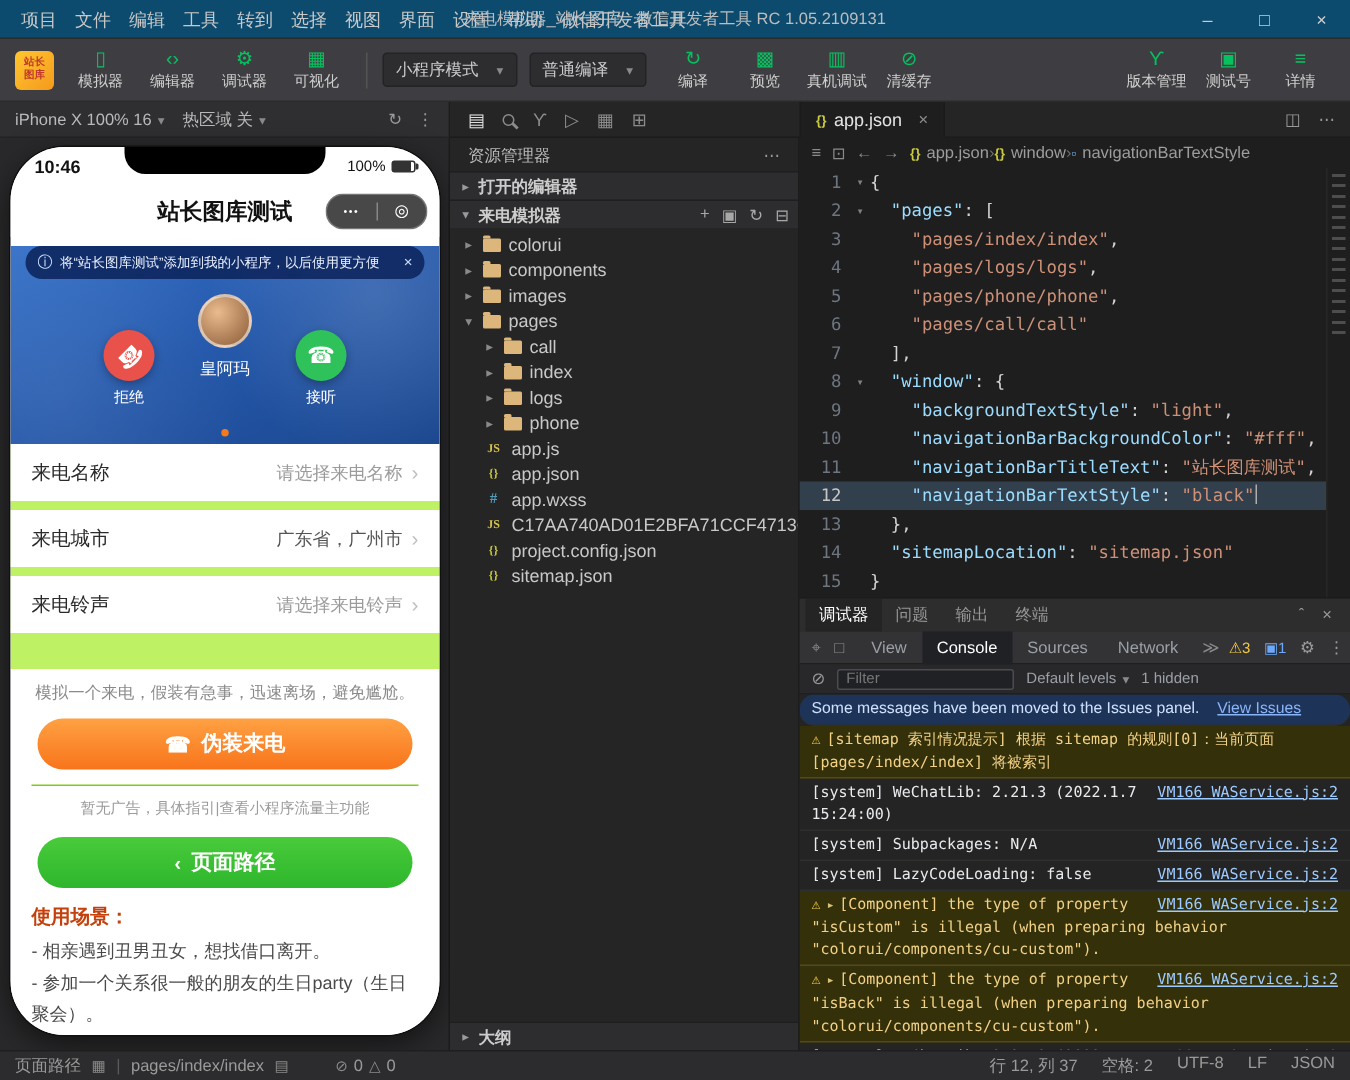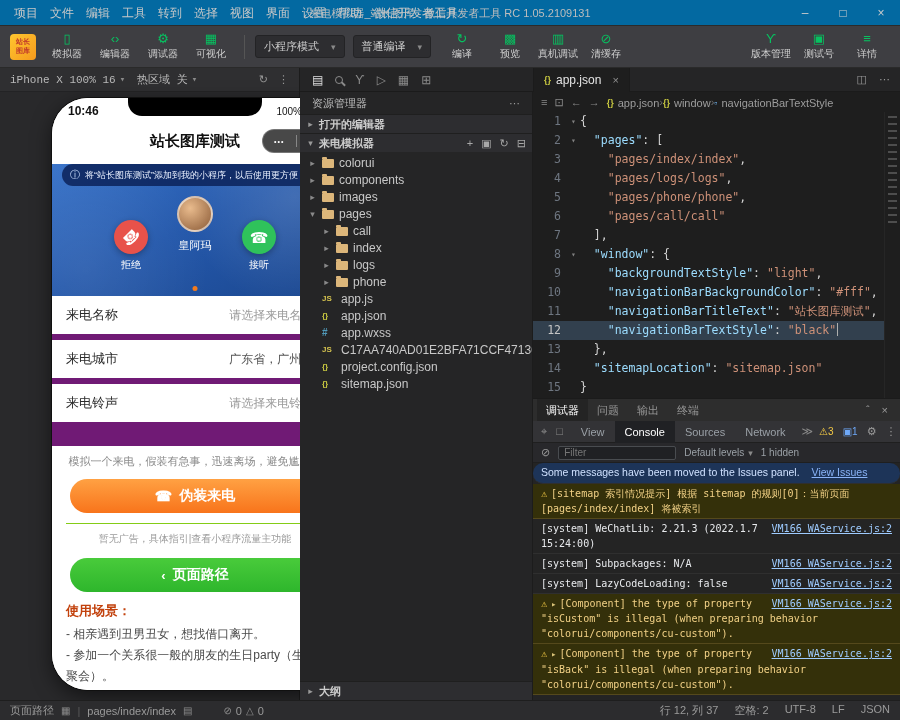--- a/index.html
+++ b/index.html
@@ -1,21 +1,21 @@
 <!DOCTYPE html>
 <html><head>
 <meta charset="utf-8">
 <style>
   *{margin:0;padding:0;box-sizing:border-box;}
   html,body{width:900px;height:720px;overflow:hidden;background:#1e1e1e;
     font-family:"Liberation Sans",sans-serif;-webkit-font-smoothing:antialiased;}
   .app{position:relative;width:900px;height:720px;background:#1e1e1e;color:#ccc;}
 
   
-  .titlebar{position:absolute;left:0;top:0;right:0;height:26px;background:#0369a1;
+  .titlebar{position:absolute;left:0;top:0;right:0;height:26px;background:#0c4a6e;
     display:flex;align-items:center;border-bottom:1px solid #2b2b2b;z-index:5;}
   .menus{display:flex;align-items:center;padding-left:8px;z-index:2;}
   .menu-item{font-size:12px;color:#c8c8c8;padding:0 6px;line-height:26px;white-space:nowrap;}
   .win-title{position:absolute;left:50%;top:0;transform:translateX(-50%);line-height:26px;
     font-size:11px;color:#bdbdbd;white-space:nowrap;z-index:1;}
   .win-controls{margin-left:auto;display:flex;z-index:2;}
   .wc{width:38px;text-align:center;line-height:26px;font-size:12px;color:#ccc;}
 
   
   .toolbar{position:absolute;left:0;top:26px;right:0;height:42px;background:#3e3e42;
@@ -33,25 +33,25 @@
   .caret{color:#8a8a8a;font-size:9px;}
   .tb-spacer{flex:1;}
 
   
   .main{position:absolute;left:0;top:68px;right:0;bottom:20px;}
 
   
   .sim-panel{position:absolute;left:0;top:0;width:300px;height:100%;background:#29292b;border-right:1px solid #1c1c1c;}
   .sim-toolbar{height:24px;background:#2f2f31;border-bottom:1px solid #232325;display:flex;
     align-items:center;gap:12px;padding:0 10px;font-size:11px;color:#b9b9b9;}
-  .sim-dd{display:flex;align-items:center;gap:4px;white-space:nowrap;font-family:Liberation Mono, monospace;}
+  .sim-dd{display:flex;align-items:center;gap:4px;white-space:nowrap;}
   .sim-icons{margin-left:auto;display:flex;gap:10px;color:#9a9a9a;}
 
   .phone{position:absolute;left:7px;top:30px;width:286px;height:592px;background:#fff;border-radius:36px;
-    overflow:hidden;box-shadow:0 0 0 1px #101010,0 6px 20px rgba(0,0,0,.55);margin-left:45px;}
+    overflow:hidden;box-shadow:0 0 0 1px #101010,0 6px 20px rgba(0,0,0,.55);}
   .p-status{position:relative;height:26px;display:flex;align-items:center;justify-content:space-between;padding:0 16px;background:#fff;}
   .p-time{font-size:12px;font-weight:bold;color:#111;}
   .p-notch{position:absolute;left:50%;top:0;transform:translateX(-50%);width:134px;height:18px;background:#000;border-radius:0 0 14px 14px;}
   .p-batt{display:flex;align-items:center;font-size:10px;color:#111;}
   .batt-ico{display:inline-block;width:16px;height:8px;border:1px solid #333;border-radius:2px;margin-left:4px;position:relative;
     background:linear-gradient(90deg,#333 0 84%,transparent 84%);}
   .batt-ico::after{content:'';position:absolute;right:-3px;top:1px;width:2px;height:4px;background:#333;border-radius:0 1px 1px 0;}
   .p-nav{position:relative;height:34px;background:#fff;display:flex;align-items:center;justify-content:center;}
   .p-title{font-size:15px;font-weight:600;color:#111;}
   .p-capsule{position:absolute;right:8px;top:5px;width:68px;height:24px;border-radius:13px;background:rgba(20,20,20,.78);
@@ -75,21 +75,21 @@
   .p-btn{position:absolute;top:56px;width:34px;height:34px;border-radius:50%;display:flex;align-items:center;justify-content:center;
     box-shadow:0 2px 6px rgba(0,0,0,.3);}
   .p-reject{left:62px;background:#e8524a;}
   .p-accept{right:62px;background:#2fc25b;}
   .ph-ico{color:#fff;font-size:15px;line-height:15px;}
   .rot{transform:rotate(135deg);display:inline-block;}
   .p-lbl{position:absolute;top:94px;width:60px;text-align:center;font-size:10px;color:#fff;}
   .lbl-rej{left:49px;}.lbl-acc{right:49px;}
   .p-dot{position:absolute;bottom:5px;left:50%;transform:translateX(-50%);width:5px;height:5px;border-radius:50%;background:#f37b1d;}
 
-  .p-form{background:#701a75;padding-bottom:24px;}
+  .p-form{background:#bef264;padding-bottom:24px;}
   .form-row{background:#fff;height:38px;display:flex;align-items:center;padding:0 14px;margin-bottom:6px;}
   .form-row:last-child{margin-bottom:0;}
   .fr-label{font-size:13px;color:#2b2b2b;font-weight:500;}
   .fr-value{margin-left:auto;font-size:12px;color:#555;}
   .fr-value.ph{color:#9b9b9b;}
   .fr-chev{margin-left:6px;color:#c0c0c0;font-size:14px;}
 
   .p-card{background:#fff;min-height:300px;}
   .p-hint{padding:8px 10px 0;text-align:center;font-size:11px;color:#8a8a8a;}
   .p-orange{margin:10px 18px 0;height:34px;border-radius:17px;display:flex;align-items:center;justify-content:center;gap:7px;
@@ -122,21 +122,21 @@
   .exp-more{margin-left:auto;color:#9a9a9a;}
   .exp-section{height:19px;display:flex;align-items:center;gap:4px;padding:0 6px;font-size:11px;font-weight:bold;color:#ccc;
     background:#2d2d30;border-top:1px solid #1f1f1f;}
   .chev{color:#9a9a9a;font-size:9px;width:9px;text-align:center;font-weight:normal;}
   .sec-icons{margin-left:auto;display:flex;gap:8px;color:#a8a8a8;font-weight:normal;font-size:11px;}
   #tree{padding-top:2px;}
   .tree-row{height:17px;display:flex;align-items:center;gap:5px;font-size:12px;color:#c8c8c8;white-space:nowrap;overflow:hidden;}
   .tree-arrow{width:9px;color:#8a8a8a;font-size:9px;text-align:center;flex:none;}
   .folder-ico{width:12px;height:9px;background:#dcb67a;border-radius:1px;position:relative;flex:none;margin-top:1px;}
   .folder-ico::before{content:'';position:absolute;top:-2px;left:0;width:5px;height:2px;background:#dcb67a;border-radius:1px 1px 0 0;}
-  .file-ico{width:14px;flex:none;font-size:8px;font-weight:bold;}
+  .file-ico{width:14px;flex:none;font-size:8px;font-weight:bold;text-align:center;font-family:Liberation Serif, serif;}
   .file-ico.js{color:#d4c24f;}
   .file-ico.json{color:#cbcb41;}
   .file-ico.wxss{color:#519aba;font-size:10px;}
   .exp-outline{position:absolute;bottom:0;left:0;right:0;height:19px;display:flex;align-items:center;gap:4px;padding:0 6px;
     font-size:11px;font-weight:bold;color:#ccc;background:#2d2d30;border-top:1px solid #1f1f1f;}
 
   
   .editor{position:absolute;left:533px;top:24px;right:0;height:306px;background:#1e1e1e;overflow:hidden;}
   .breadcrumb{height:20px;display:flex;align-items:center;gap:7px;padding:0 8px;font-size:11px;color:#9d9d9d;white-space:nowrap;}
   .bc-ico{color:#8a8a8a;font-size:11px;}

